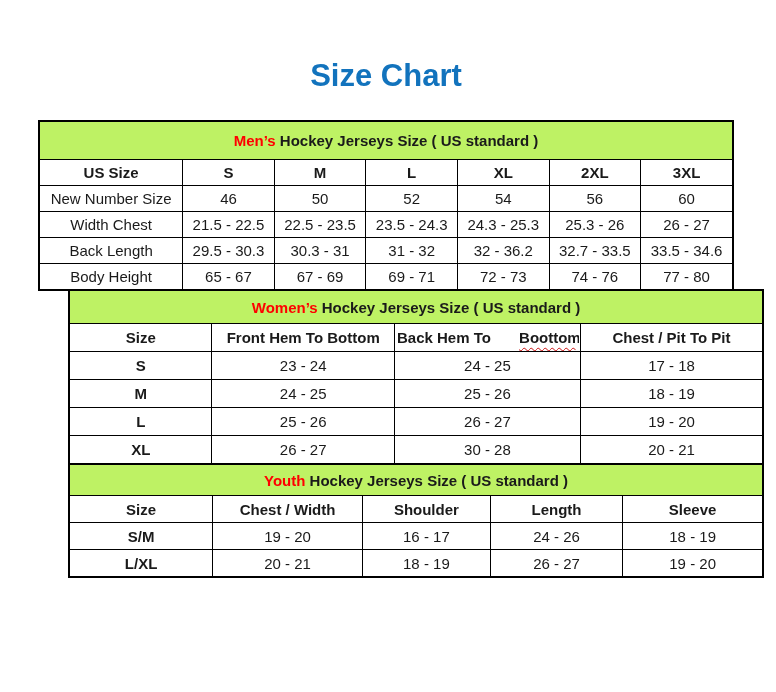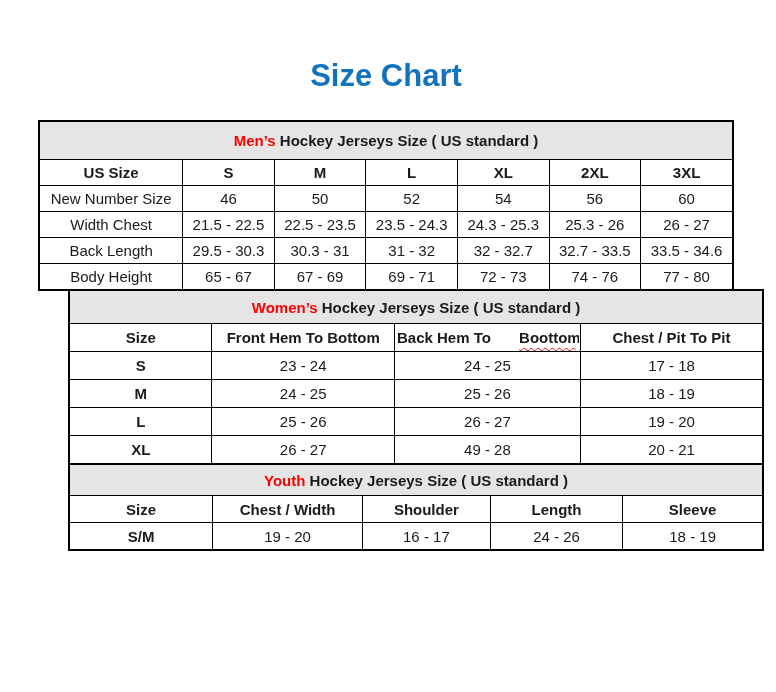--- a/index.html
+++ b/index.html
@@ -42,21 +42,21 @@
   .sec th, .sec td {
     border: 1.5px solid #000;
     text-align: center;
     vertical-align: middle;
     padding: 0 2px;
     font-size: 15px;
     overflow: hidden;
     white-space: nowrap;
   }
   .band-cell {
-    background: #e5e5e5;
+    background: #bef264;
     font-weight: 700;
     font-size: 17px;
   }
   .band-cell .hl { color: #ff0000; }
   .hdr th { font-weight: 700; border-radius: 8px; }
   td.val, td.rowlabel { font-weight: 400; }
   .bold-first td.rowlabel { font-weight: 700; }
   
   .mens  .band-cell { height: 37px; }
   .mens  .hdr th, .mens  tbody td { height: 25px; }
@@ -123,21 +123,21 @@
             <td class="val">23.5 - 24.3</td>
             <td class="val">24.3 - 25.3</td>
             <td class="val">25.3 - 26</td>
             <td class="val">26 - 27</td>
           </tr>
           <tr>
             <td class="rowlabel">Back Length</td>
             <td class="val">29.5 - 30.3</td>
             <td class="val">30.3 - 31</td>
             <td class="val">31 - 32</td>
-            <td class="val">32 - 32.7</td>
+            <td class="val">32 - 36.2</td>
             <td class="val">32.7 - 33.5</td>
             <td class="val">33.5 - 34.6</td>
           </tr>
           <tr>
             <td class="rowlabel">Body Height</td>
             <td class="val">65 - 67</td>
             <td class="val">67 - 69</td>
             <td class="val">69 - 71</td>
             <td class="val">72 - 73</td>
             <td class="val">74 - 76</td>
@@ -179,21 +179,21 @@
           </tr>
           <tr>
             <td class="rowlabel">L</td>
             <td class="val">25 - 26</td>
             <td class="val">26 - 27</td>
             <td class="val">19 - 20</td>
           </tr>
           <tr>
             <td class="rowlabel">XL</td>
             <td class="val">26 - 27</td>
-            <td class="val">49 - 28</td>
+            <td class="val">30 - 28</td>
             <td class="val">20 - 21</td>
           </tr>
         </tbody>
     </table>
 
     <table class="sec youth bold-first">
       <colgroup>
         <col style="width:20.7%">
           <col style="width:21.6%">
           <col style="width:18.4%">
@@ -213,17 +213,24 @@
             <th>Length</th>
             <th>Sleeve</th>
           </tr>
           <tr>
             <td class="rowlabel">S/M</td>
             <td class="val">19 - 20</td>
             <td class="val">16 - 17</td>
             <td class="val">24 - 26</td>
             <td class="val">18 - 19</td>
           </tr>
+          <tr>
+            <td class="rowlabel">L/XL</td>
+            <td class="val">20 - 21</td>
+            <td class="val">18 - 19</td>
+            <td class="val">26 - 27</td>
+            <td class="val">19 - 20</td>
+          </tr>
         </tbody>
     </table>
 
   </div>
 </div>
 
 </body></html>

